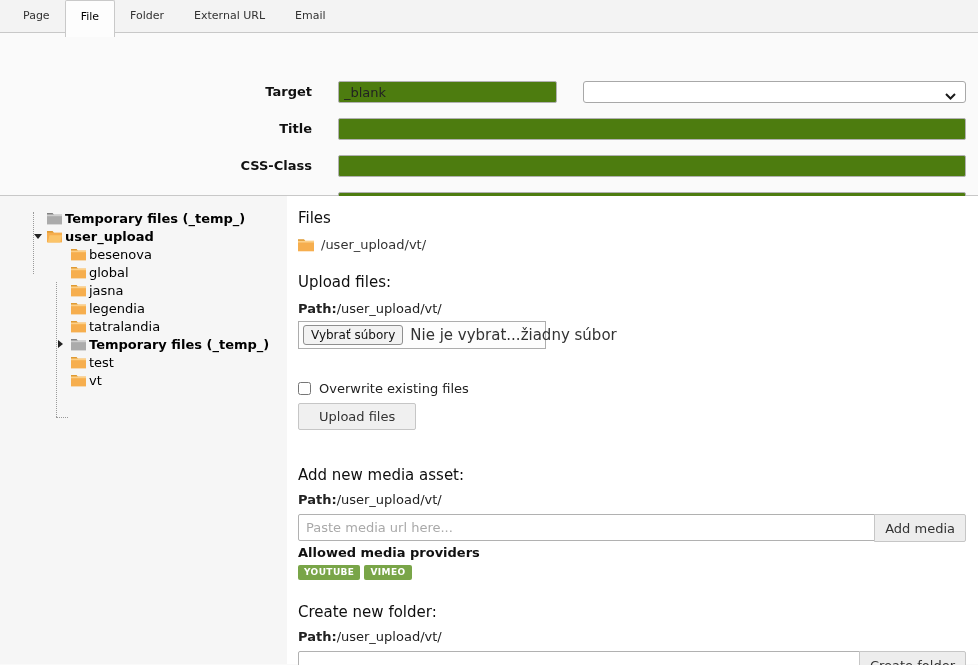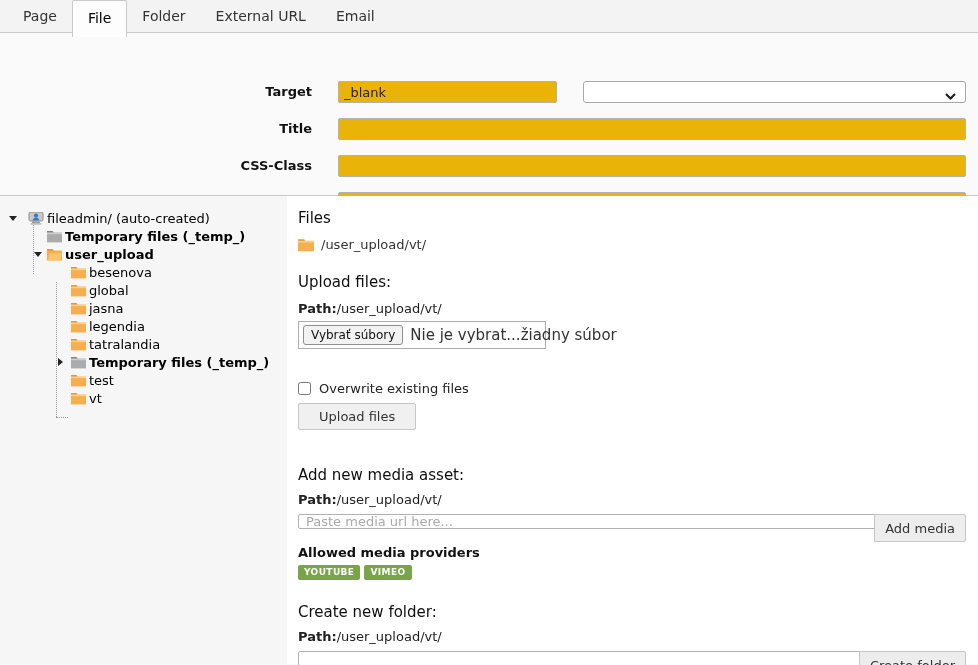--- a/index.html
+++ b/index.html
@@ -3,31 +3,31 @@
 <meta charset="utf-8">
 <style>
   * { margin:0; padding:0; box-sizing:border-box; }
   html,body { background:#fff; }
   body { font-family:"DejaVu Sans","Liberation Sans",sans-serif; font-size:13px; color:#222; }
   .page { position:relative; width:978px; height:665px; background:#fafafa; overflow:hidden; }
 
   
   .tabbar { position:relative; height:33px; background:#f3f3f3; border-bottom:1px solid #c8c8c8;
             display:flex; align-items:flex-end; padding-left:8px; z-index:5; }
-  .tab { height:33px; display:flex; align-items:center; padding:0 15px; font-size:14px; color:#333; cursor:pointer; }
+  .tab { height:33px; display:flex; align-items:center; padding:0 15px; font-size:11px; color:#333; cursor:pointer; }
   .tab.active { height:37px; margin-bottom:-5px; align-items:flex-start; padding-top:9px;
                 background:#fdfdfd; border:1px solid #c9c9c9; border-bottom:none;
                 border-radius:2px 2px 0 0; color:#000; z-index:6; }
 
   
   .linkform { position:relative; height:163px; background:#fafafa; border-bottom:1px solid #c8c8c8; }
   .f-label { position:absolute; left:0; width:312px; text-align:right; font-weight:bold;
              font-size:13px; color:#111; line-height:22px; }
   .f-input { position:absolute; height:22px; border:1px solid #b1b1b1; border-radius:2px;
-             background:#eab308; font-family:inherit; font-size:13px; padding:0 5px; color:#222; }
+             background:#4d7c0f; font-family:inherit; font-size:13px; padding:0 5px; color:#222; }
   .f-select { position:absolute; left:583px; width:383px; height:22px; border:1px solid #a8a8a8;
               border-radius:3px; background:#fff; }
   .f-select .chev { position:absolute; right:9px; top:6px; }
 
   
   .lower { position:relative; display:flex; height:468px; }
   .tree-panel { position:relative; width:287px; background:#f6f6f6; padding-top:13px; flex:none; }
   .files-panel { position:relative; flex:1; background:#fff; padding:0 12px 0 11px; }
 
   
@@ -60,21 +60,21 @@
              display:flex; align-items:center; padding:0 6px 0 4px; cursor:pointer; }
   .filebtn { border:1px solid #8f8f8f; border-radius:3px; background:#f2f2f2; font-family:inherit;
              font-size:12px; color:#111; padding:2px 7px; margin-right:7px; white-space:nowrap; }
   .filestatus { font-size:15px; color:#333; white-space:nowrap; }
   .checkline { margin-top:32px; display:flex; align-items:center; gap:8px; color:#222; }
   .checkline input { width:13px; height:13px; }
   .btn { display:inline-block; margin-top:7px; border:1px solid #c6c6c6; border-radius:2px; background:#f0f0f0;
          font-family:inherit; font-size:13px; color:#333; padding:5px 20px; cursor:pointer; }
   .h3.media { margin-top:36px; }
   .igroup { margin-top:7px; display:flex; width:668px; }
-  .igroup input { flex:1; height:15px; border:1px solid #b1b1b1; border-radius:2px 0 0 2px; background:#fff;
+  .igroup input { flex:1; height:27px; border:1px solid #b1b1b1; border-radius:2px 0 0 2px; background:#fff;
                   font-family:inherit; font-size:13px; padding:0 7px; color:#222; min-width:0; }
   .igroup input::placeholder { color:#a9a9a9; opacity:1; }
   .igroup .gbtn { flex:none; margin-left:-1px; border:1px solid #c6c6c6; border-radius:0 2px 2px 0;
                   background:#ededed; font-family:inherit; font-size:13px; color:#333; padding:0 10px; height:28px; cursor:pointer; }
   .prov-label { margin-top:3px; font-weight:bold; font-size:13px; color:#111; }
   .badges { margin-top:5px; display:flex; gap:4px; }
   .badge { background:#79a548; color:#fff; font-size:9px; font-weight:bold; letter-spacing:.4px;
            padding:2px 6px 3px; border-radius:2px; }
   .h3.newfolder { margin-top:23px; }
 </style>
@@ -139,31 +139,20 @@
     <input class="f-input" style="left: 338px; top: 159px; width: 628px;" type="text" value="">
   </div>
 
   <div class="lower">
 
     <div class="tree-panel">
       <div class="dotline" style="left:33px; top:16px; height:62px"></div>
       <div class="dotline" style="left:56px; top:86px; height:135px"></div>
       <div class="dotstub" style="left:56px; top:221px; width:12px"></div>
 
-      <div class="trow r-l0">
-        <span class="exp">
-            <span class="caret-down"></span>
-          </span>
-        <span class="ticon">
-            <svg width="16" height="13" viewBox="0 0 16 13">
-              <use href="#ic-mount"></use>
-            </svg>
-          </span>
-        <span class="lbl">fileadmin/ (auto-created)</span>
-      </div>
       <div class="trow r-l1 bold">
         <span class="ticon">
             <svg width="15" height="13" viewBox="0 0 15 13">
               <use href="#ic-folder-gray"></use>
             </svg>
           </span>
         <span class="lbl">Temporary files (_temp_)</span>
       </div>
       <div class="trow r-l1x bold">
         <span class="exp">

